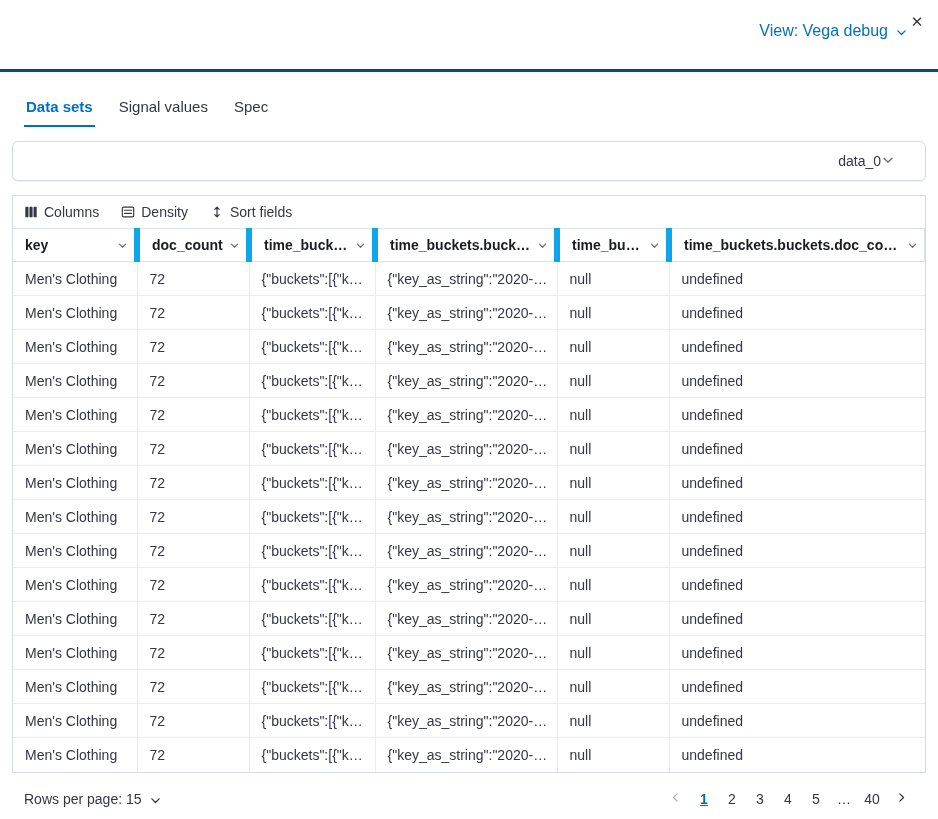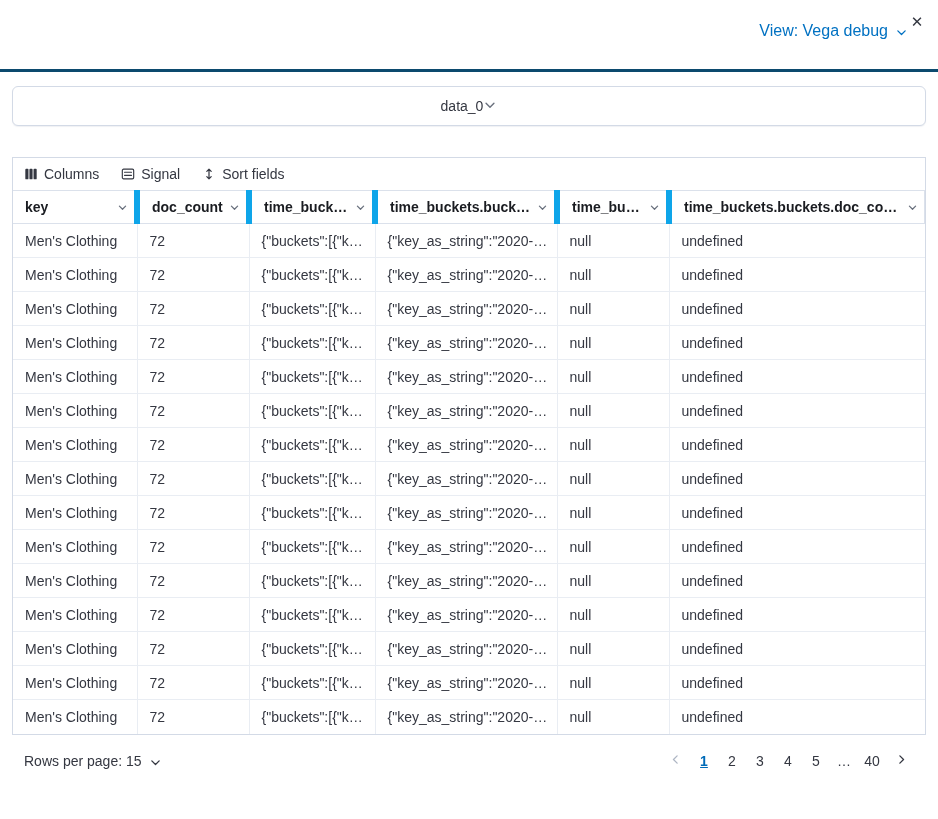--- a/index.html
+++ b/index.html
@@ -26,26 +26,26 @@
   .content { padding:0 12px; }
   .tabs { display:flex; gap:22px; margin-top:20px; padding-left:12px; }
   .tab {
     padding:6px 2px 10px 2px; font-size:15px; color:#343741; cursor:pointer;
     border-bottom:2px solid transparent;
   }
   .tab.active { color:#0071c2; border-bottom-color:#0071c2; font-weight:bold; }
   .dataset-select {
     margin-top:14px; height:40px; border:1px solid #d3dae6; border-radius:6px;
     background:#fff; box-shadow:0 1px 1px rgba(152,162,179,0.15);
-    display:flex; align-items:center; justify-content:center;
+    display:flex; align-items:center; justify-content:flex-end;
     padding:0 30px; cursor:pointer; color:#343741;
   }
   .dataset-select .chev { color:#69707d; }
   
-  .grid { margin-top:31px; border:1px solid #d3dae6; }
+  .grid { margin-top:14px; border:1px solid #d3dae6; }
   .toolbar { display:flex; align-items:center; gap:18px; padding:5px 9px; }
   .tool-btn {
     display:flex; align-items:center; gap:6px; background:none; border:none;
     color:#343741; font-size:14px; font-family:inherit; cursor:pointer; padding:3px 2px;
   }
   .tool-btn .ic { display:flex; color:#343741; }
   table { width:100%; border-collapse:collapse; table-layout:fixed; font-size:14px; }
   thead th {
     border:1px solid #dbe1eb; border-left:none; font-weight:bold; color:#1a1c21;
     text-align:left; padding:0; height:33px; background:#fff;
@@ -93,20 +93,25 @@
       <svg width="13" height="13" viewBox="0 0 16 16">
           <path d="M3.5 6l4.5 4.5L12.5 6" fill="none" stroke="currentColor" stroke-width="1.6" stroke-linecap="round" stroke-linejoin="round"></path>
         </svg>
     </span>
   </div>
   <button class="close-btn">✕</button>
 </div>
 
 <div class="content">
 
+  <div class="tabs">
+    <div class="tab active">Data sets</div>
+    <div class="tab">Signal values</div>
+    <div class="tab">Spec</div>
+  </div>
 
   <div class="dataset-select">
     <span>data_0</span>
     <span class="chev">
       <svg width="14" height="14" viewBox="0 0 16 16">
           <path d="M3.5 6l4.5 4.5L12.5 6" fill="none" stroke="currentColor" stroke-width="1.6" stroke-linecap="round" stroke-linejoin="round"></path>
         </svg>
     </span>
   </div>
 
@@ -124,21 +129,21 @@
         </span>
         <span>Columns</span>
       </button>
       <button class="tool-btn">
         <span class="ic">
           <svg width="14" height="14" viewBox="0 0 16 16">
               <rect x="1.5" y="2.5" width="13" height="11" rx="1.5" fill="none" stroke="currentColor" stroke-width="1.3"></rect>
               <path d="M4 6h8M4 9.5h8" stroke="currentColor" stroke-width="1.3" stroke-linecap="round"></path>
             </svg>
         </span>
-        <span>Signal</span>
+        <span>Density</span>
       </button>
       <button class="tool-btn">
         <span class="ic">
           <svg width="14" height="14" viewBox="0 0 16 16">
               <path d="M8 2.5v11M8 2.5L5.5 5M8 2.5L10.5 5M8 13.5L5.5 11M8 13.5l2.5-2.5" fill="none" stroke="currentColor" stroke-width="1.4" stroke-linecap="round" stroke-linejoin="round"></path>
             </svg>
         </span>
         <span>Sort fields</span>
       </button>
     </div>

